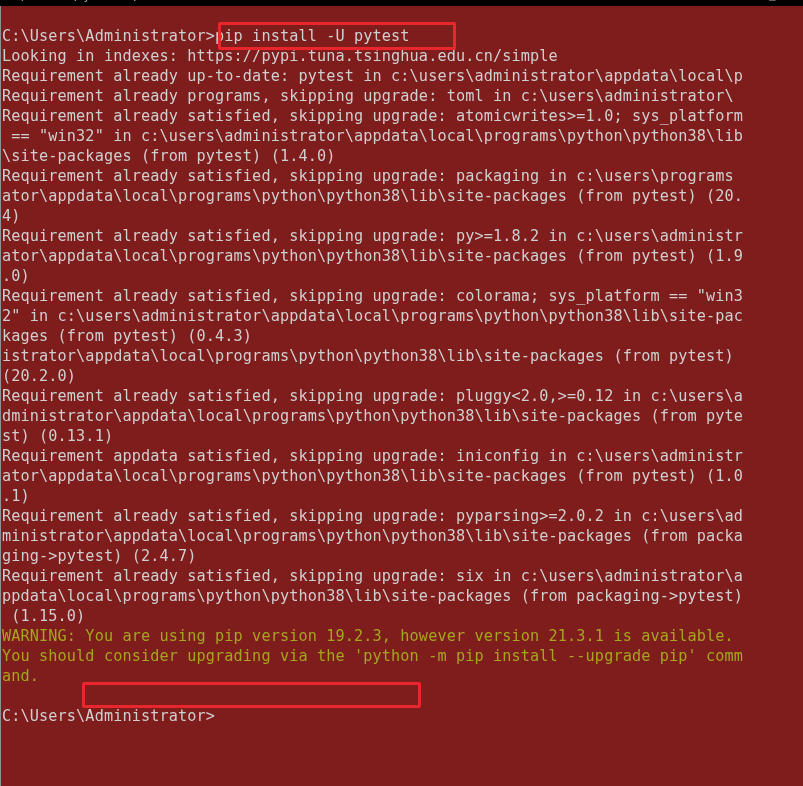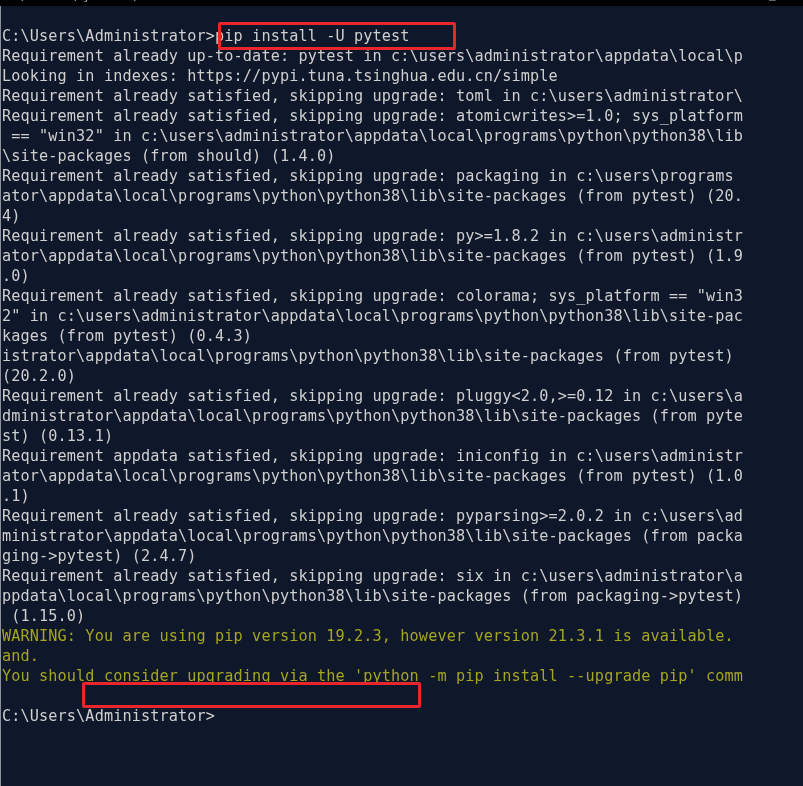--- a/index.html
+++ b/index.html
@@ -12,21 +12,21 @@
     width: 803px;
     height: 786px;
     overflow: hidden;
     font-family: "DejaVu Sans Mono", "Liberation Mono", monospace;
   }
 
   #terminal-window {
     position: relative;
     width: 803px;
     height: 786px;
-    background: #0f172a;
+    background: #7f1d1d;
     overflow: hidden;
   }
 
   
   #title-bar {
     position: absolute;
     left: 0;
     top: 0;
     width: 803px;
     height: 6px;
@@ -113,26 +113,26 @@
 
   <div id="title-bar">
     <span id="title-bar-text">C:\WINDOWS\system32\cmd.exe</span>
     <span id="title-bar-buttons">–  □  ✕</span>
   </div>
 
   <div id="window-left-border"></div>
 
   <div id="console-output">
       <div class="console-line">C:\Users\Administrator&gt;pip install -U pytest</div>
+      <div class="console-line">Looking in indexes: https://pypi.tuna.tsinghua.edu.cn/simple</div>
       <div class="console-line">Requirement already up-to-date: pytest in c:\users\administrator\appdata\local\p</div>
-      <div class="console-line">Looking in indexes: https://pypi.tuna.tsinghua.edu.cn/simple</div>
-      <div class="console-line">Requirement already satisfied, skipping upgrade: toml in c:\users\administrator\</div>
+      <div class="console-line">Requirement already programs, skipping upgrade: toml in c:\users\administrator\</div>
       <div class="console-line">Requirement already satisfied, skipping upgrade: atomicwrites&gt;=1.0; sys_platform</div>
       <div class="console-line"> == "win32" in c:\users\administrator\appdata\local\programs\python\python38\lib</div>
-      <div class="console-line">\site-packages (from should) (1.4.0)</div>
+      <div class="console-line">\site-packages (from pytest) (1.4.0)</div>
       <div class="console-line">Requirement already satisfied, skipping upgrade: packaging in c:\users\programs</div>
       <div class="console-line">ator\appdata\local\programs\python\python38\lib\site-packages (from pytest) (20.</div>
       <div class="console-line">4)</div>
       <div class="console-line">Requirement already satisfied, skipping upgrade: py&gt;=1.8.2 in c:\users\administr</div>
       <div class="console-line">ator\appdata\local\programs\python\python38\lib\site-packages (from pytest) (1.9</div>
       <div class="console-line">.0)</div>
       <div class="console-line">Requirement already satisfied, skipping upgrade: colorama; sys_platform == "win3</div>
       <div class="console-line">2" in c:\users\administrator\appdata\local\programs\python\python38\lib\site-pac</div>
       <div class="console-line">kages (from pytest) (0.4.3)</div>
       <div class="console-line">istrator\appdata\local\programs\python\python38\lib\site-packages (from pytest)</div>
@@ -143,22 +143,22 @@
       <div class="console-line">Requirement appdata satisfied, skipping upgrade: iniconfig in c:\users\administr</div>
       <div class="console-line">ator\appdata\local\programs\python\python38\lib\site-packages (from pytest) (1.0</div>
       <div class="console-line">.1)</div>
       <div class="console-line">Requirement already satisfied, skipping upgrade: pyparsing&gt;=2.0.2 in c:\users\ad</div>
       <div class="console-line">ministrator\appdata\local\programs\python\python38\lib\site-packages (from packa</div>
       <div class="console-line">ging-&gt;pytest) (2.4.7)</div>
       <div class="console-line">Requirement already satisfied, skipping upgrade: six in c:\users\administrator\a</div>
       <div class="console-line">ppdata\local\programs\python\python38\lib\site-packages (from packaging-&gt;pytest)</div>
       <div class="console-line"> (1.15.0)</div>
       <div class="console-line warn">WARNING: You are using pip version 19.2.3, however version 21.3.1 is available.</div>
+      <div class="console-line warn">You should consider upgrading via the 'python -m pip install --upgrade pip' comm</div>
       <div class="console-line warn">and.</div>
-      <div class="console-line warn">You should consider upgrading via the 'python -m pip install --upgrade pip' comm</div>
       <div class="console-line blank">&nbsp;</div>
       <div class="console-line">C:\Users\Administrator&gt;</div>
     </div>
 
   <div class="annotation-box" id="annotation-command"></div>
   <div class="annotation-box" id="annotation-warning"></div>
 
 </div>
 
 </body></html>

